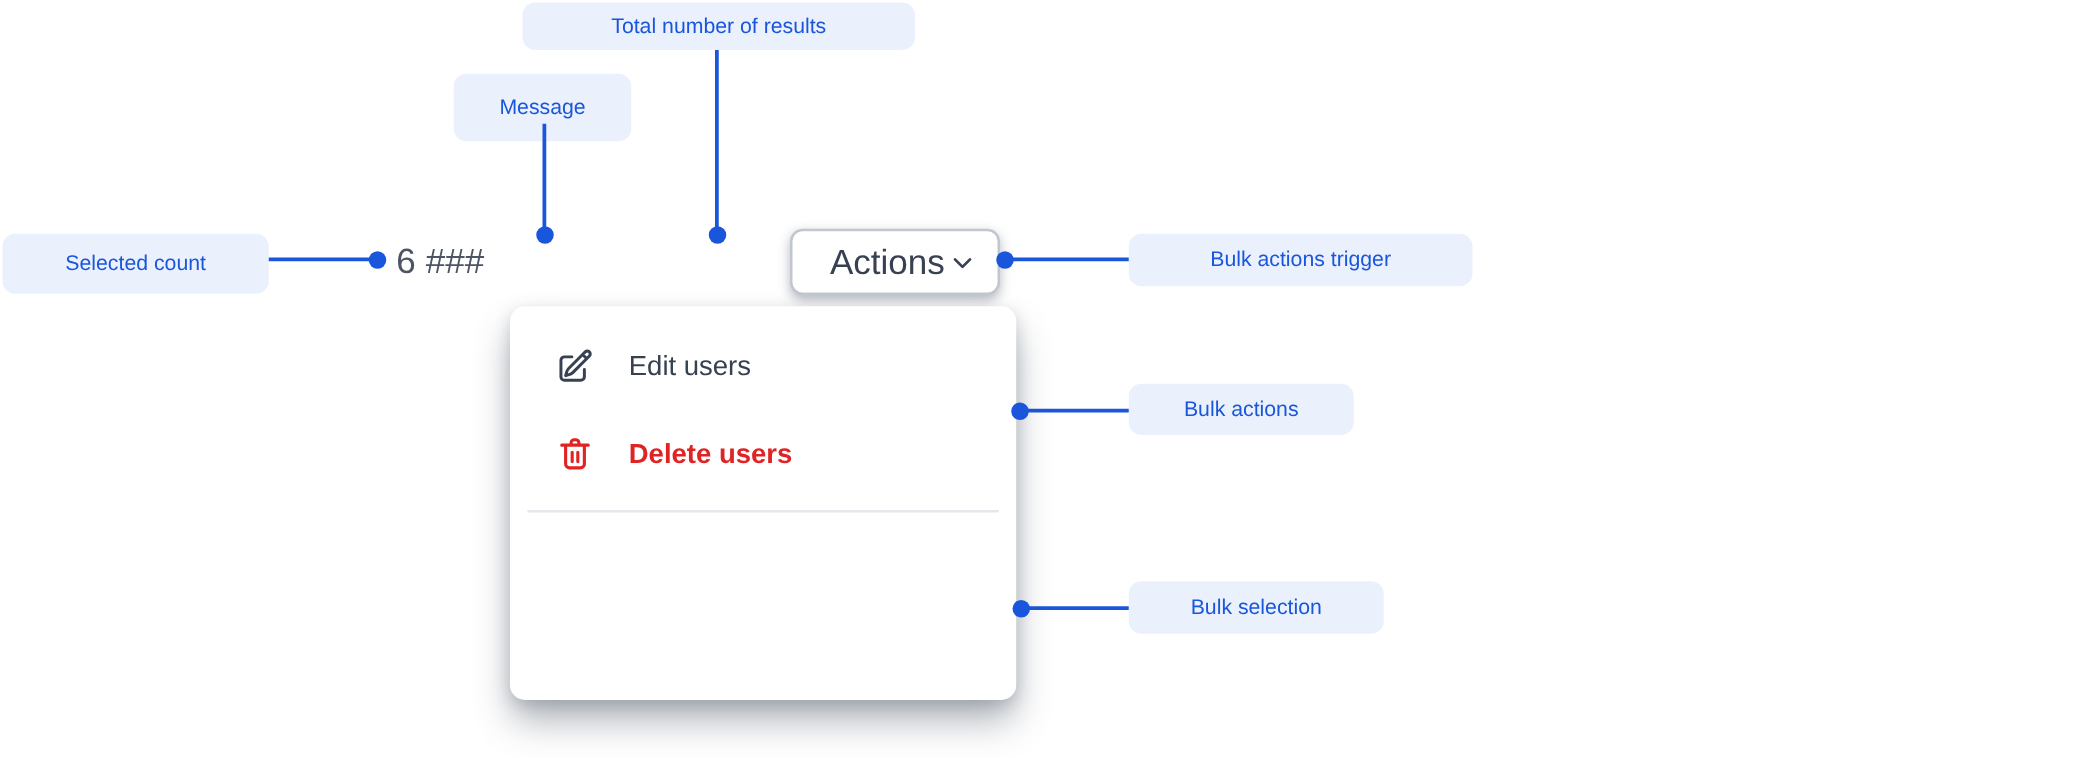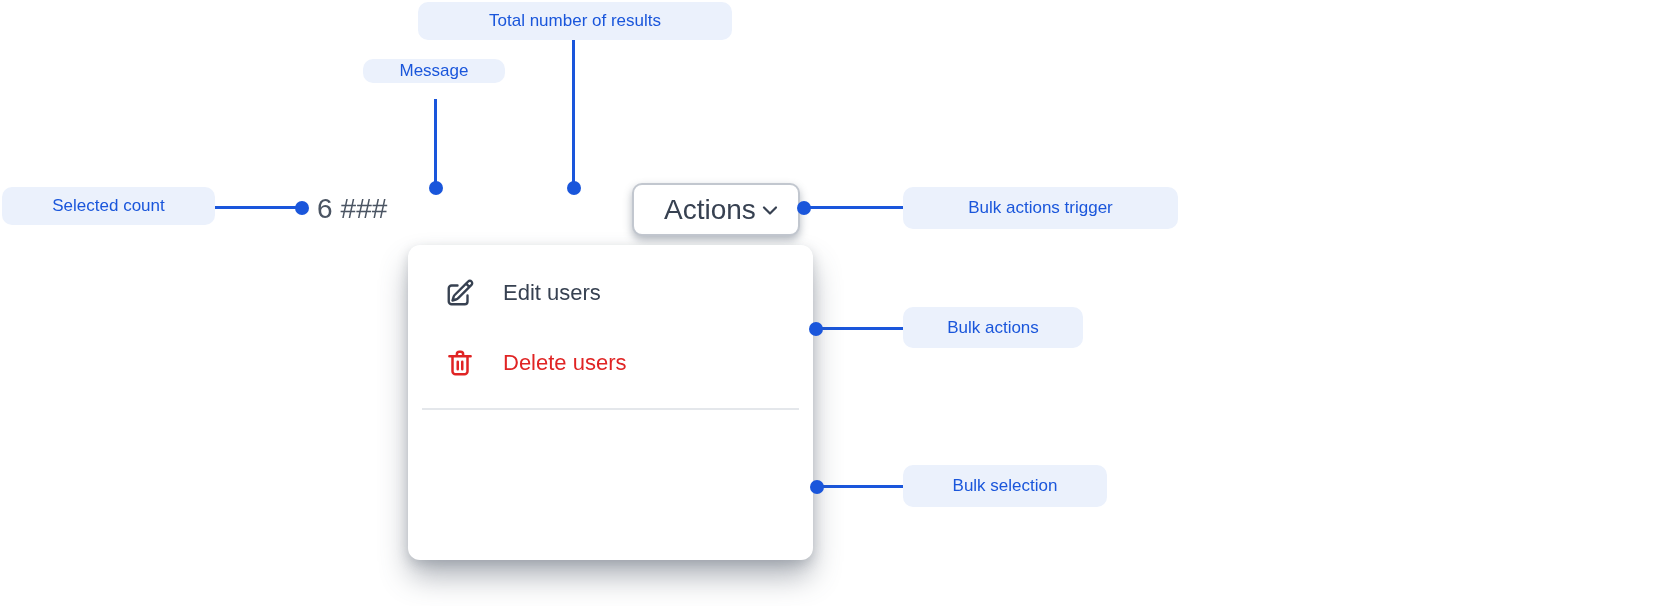--- a/index.html
+++ b/index.html
@@ -61,23 +61,23 @@
   .menu-item.danger { color: var(--danger_red, #E02424); }
   .menu-item svg { width: 30px; height: 30px; flex: 0 0 auto; }
   .menu-divider {
     position: absolute; left: 14px; top: 163px; width: 377px; height: 2px;
     background: var(--divider, #E4E7EB);
   }
 </style>
 </head>
 <body>
 
-<div class="badge" style="left:2px; top:187px; width:213px; height:38px;border-radius:10px;">Selected count</div>
+<div class="badge" style="left:2px; top:187px; width:213px; height:48px;border-radius:10px;">Selected count</div>
 
-<div class="badge" style="left:363px; top:59px; width:142px; height:24px;">Message</div>
+<div class="badge" style="left:363px; top:59px; width:142px; height:54px;">Message</div>
 
 <div class="badge" style="left:418px; top:2px; width:314px; height:38px;">Total number of results</div>
 
 <div class="badge" style="left:903px; top:187px; width:275px; height:42px;">Bulk actions trigger</div>
 
 <div class="badge" style="left:903px; top:307px; width:180px; height:41px;">Bulk actions</div>
 
 <div class="badge" style="left:903px; top:465px; width:204px; height:42px;">Bulk selection</div>
 
 <div class="conn-line" style="left:215px; top:206px; width:82px; height:3px;"></div>
@@ -116,21 +116,21 @@
 
   <div class="menu-item" style="top:30px;">
     <span style="display:flex;">
       <svg viewBox="0 0 24 24" fill="none" stroke="currentColor" stroke-width="1.9" stroke-linecap="round" stroke-linejoin="round">
         <path d="m16.862 4.487 1.687-1.688a1.875 1.875 0 1 1 2.652 2.652L10.582 16.07a4.5 4.5 0 0 1-1.897 1.13L6 18l.8-2.685a4.5 4.5 0 0 1 1.13-1.897l8.932-8.931Zm0 0L19.5 7.125M18 14v4.75A2.25 2.25 0 0 1 15.75 21H5.25A2.25 2.25 0 0 1 3 18.75V8.25A2.25 2.25 0 0 1 5.25 6H10"></path>
       </svg>
     </span>
     <span>Edit users</span>
   </div>
 
-  <div class="menu-item danger" style="top:100px;">
+  <div class="menu-item danger" style="top:100px;font-weight:bold;">
     <span style="display:flex;">
       <svg viewBox="0 0 24 24" fill="none" stroke="currentColor" stroke-width="2" stroke-linecap="round" stroke-linejoin="round">
         <path d="M3.5 6.5h17M9.5 6.5V5a2 2 0 0 1 2-2h1a2 2 0 0 1 2 2v1.5M6 6.5h12v12a2.5 2.5 0 0 1-2.5 2.5h-7A2.5 2.5 0 0 1 6 18.5v-12ZM10.2 11v6M13.8 11v6"></path>
       </svg>
     </span>
     <span>Delete users</span>
   </div>
 
   <div class="menu-divider"></div>
 

